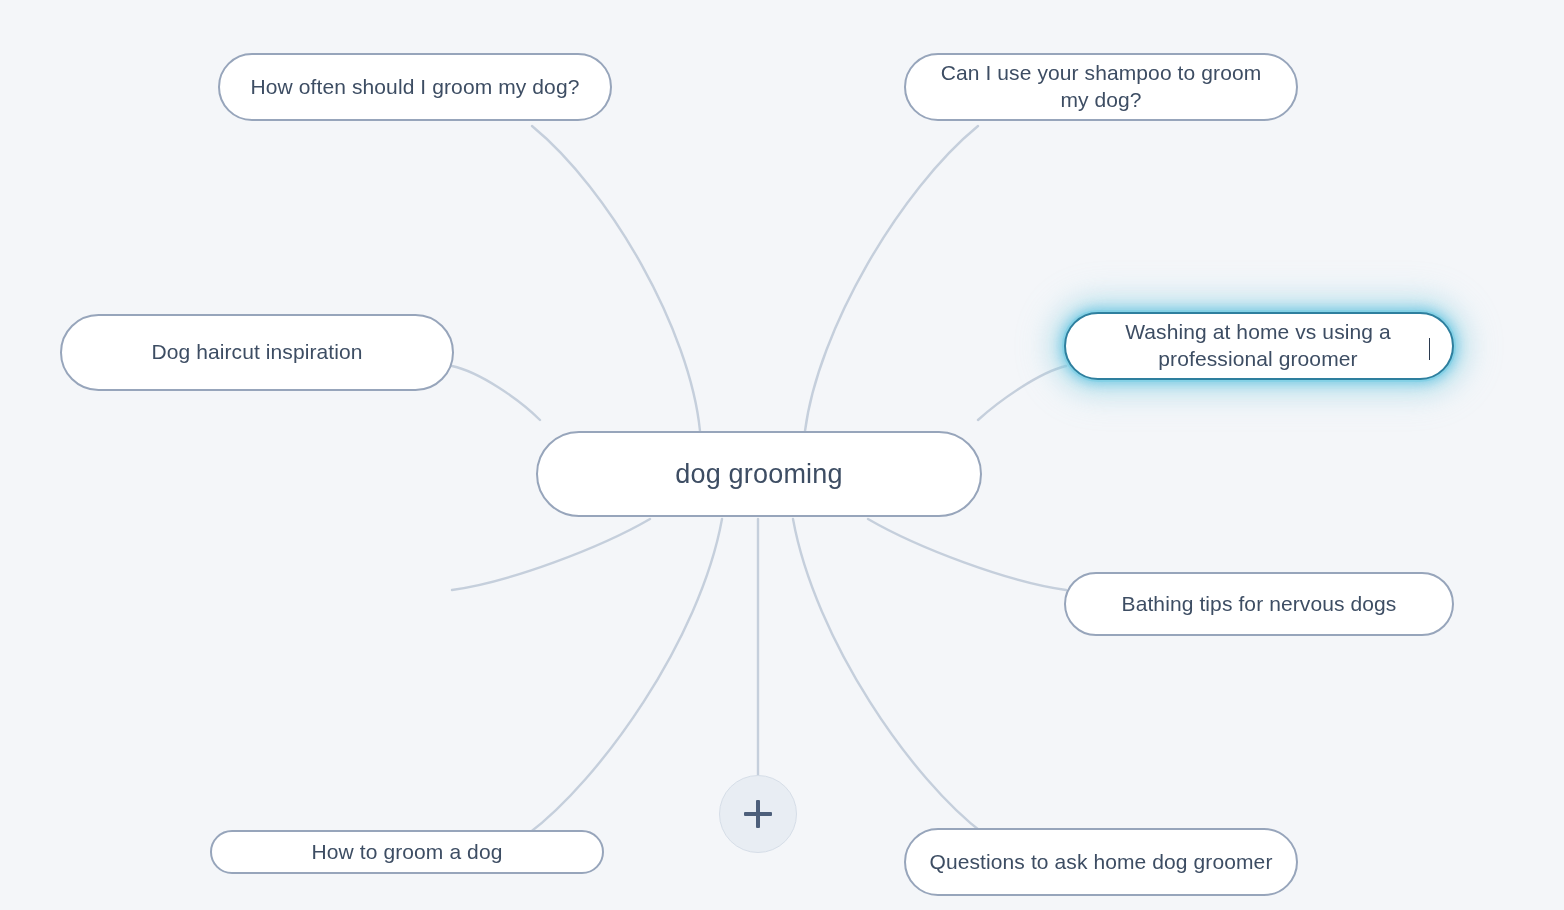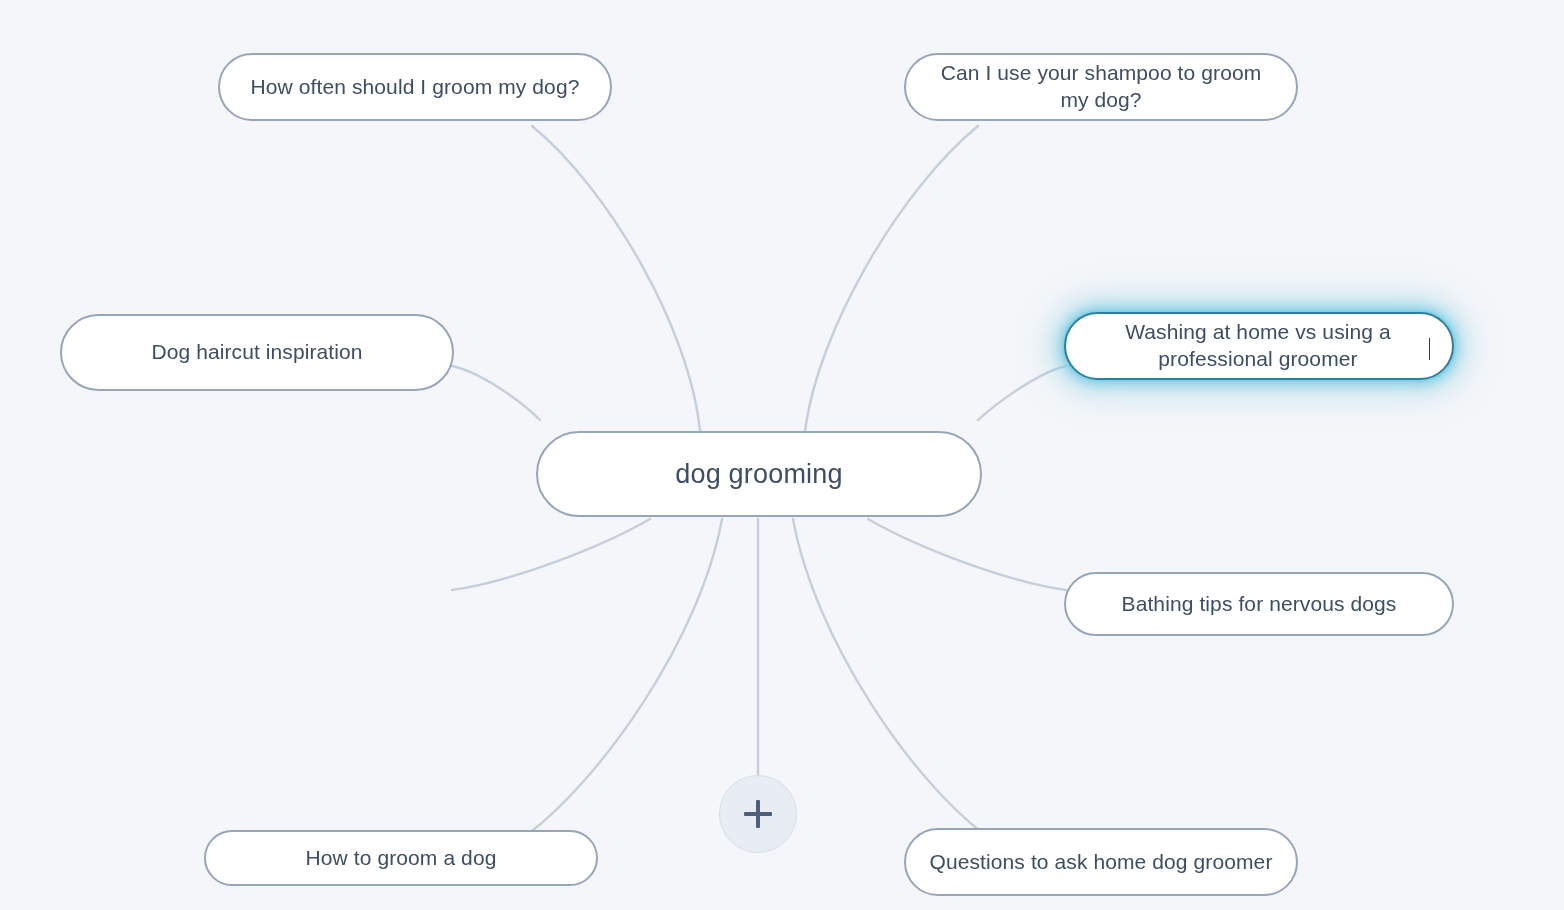--- a/index.html
+++ b/index.html
@@ -150,21 +150,21 @@
   <div class="node node-focused" style="left:1064px; top:312px; width:390px; height:68px;">
     <span>Washing at home vs using a professional groomer</span>
       <span class="caret"></span>
   </div>
 
 
   <div class="node" style="left:1064px; top:572px; width:390px; height:64px;">
     <span>Bathing tips for nervous dogs</span>
   </div>
 
-  <div class="node" style="left:204px; top:830px; width:394px; height:56px;">
+  <div class="node" style="left:210px; top:830px; width:394px; height:44px;">
     <span>How to groom a dog</span>
   </div>
 
   <div class="node" style="left:904px; top:828px; width:394px; height:68px;">
     <span>Questions to ask home dog groomer</span>
   </div>
 
   <div class="node node-center" style="left:536px; top:431px; width:446px; height:86px;">
     <span>dog grooming</span>
   </div>

